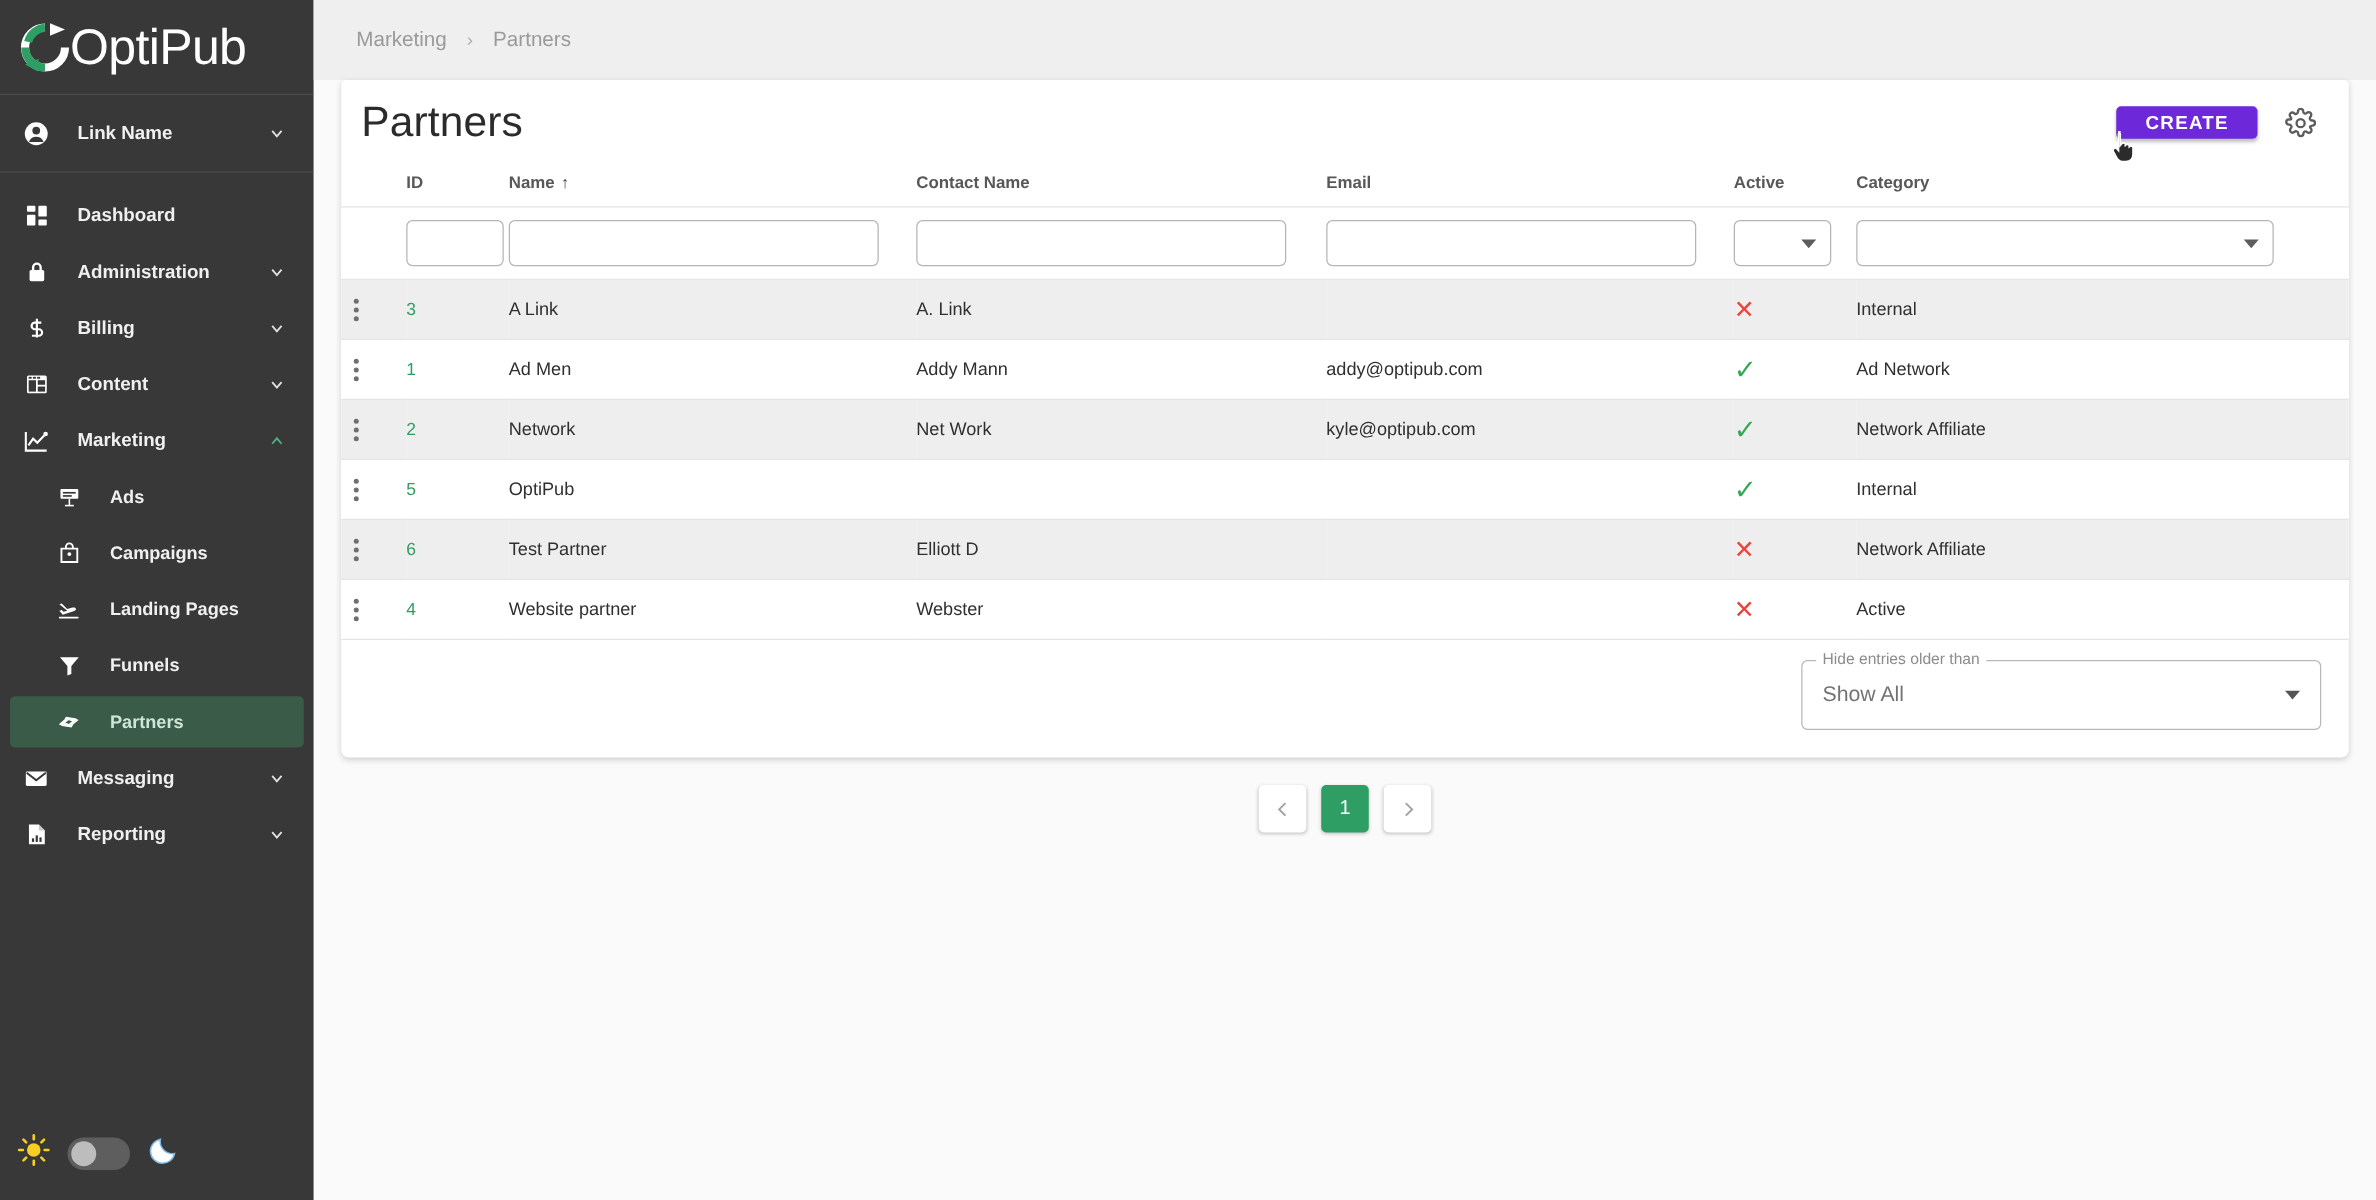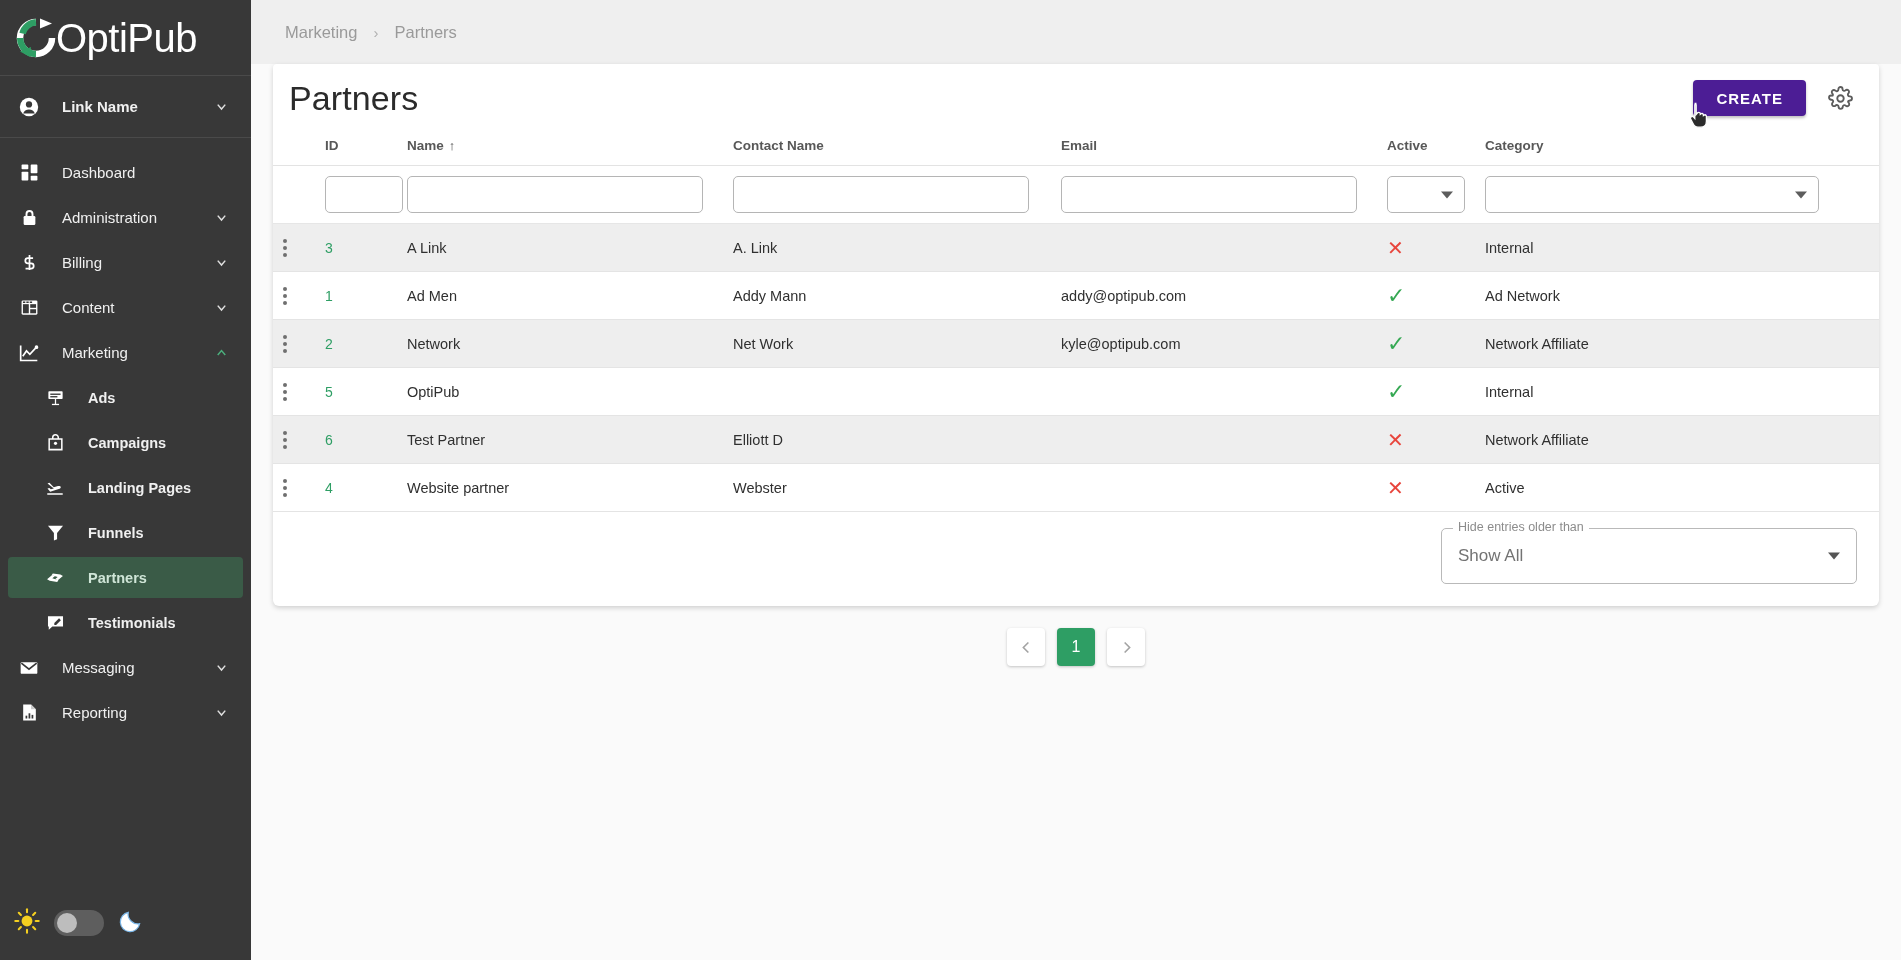--- a/index.html
+++ b/index.html
@@ -29,21 +29,21 @@
 
   .user-row {
     height: 62px; display: flex; align-items: center; padding: 0 22px 0 14px;
     border-bottom: 1px solid #4a4a4a; cursor: pointer;
   }
   .nav-icon {
     width: 30px; flex: 0 0 30px; display: flex; align-items: center; justify-content: center;
     color: #fff;
   }
   .nav-label {
-    flex: 1; font-size: 15px; font-weight: normal; color: #f0f0f0;
+    flex: 1; font-size: 15px; font-weight: bold; color: #f0f0f0;
     margin-left: 18px; white-space: nowrap;
   }
   .user-row .nav-label { font-weight: bold; }
   .chev { width: 16px; flex: 0 0 16px; color: #e0e0e0; display:flex; align-items:center; justify-content:center;}
 
   .nav-list { padding-top: 10px; }
   .nav-item {
     height: 41px; display: flex; align-items: center;
     padding: 0 22px 0 14px; cursor: pointer; margin: 4px 0;
   }
@@ -87,23 +87,23 @@
     box-shadow: 0 2px 5px rgba(0,0,0,0.17);
     flex: 0 0 auto;
     position: relative;
   }
   .card-head {
     height: 68px; display: flex; align-items: center; padding: 0 22px 0 16px;
   }
   #page-title { font-size: 34px; font-weight: 400; color: #2b2b2b; letter-spacing: 0.1px; }
   .head-right { margin-left: auto; display: flex; align-items: center; gap: 18px; position: relative; }
   #create-btn {
-    background: #4c1d95; color: #fff; border: none;
+    background: #6d28d9; color: #fff; border: none;
     font-family: inherit; font-size: 15px; font-weight: bold; letter-spacing: 1px;
-    height: 36px; padding: 0 23px; border-radius: 4px; cursor: pointer;
+    height: 26px; padding: 0 23px; border-radius: 4px; cursor: pointer;
     box-shadow: 0 2px 3px rgba(0,0,0,0.25);
     margin-left: 44px;
   }
   .gear-btn { background: none; border: none; cursor: pointer; padding: 4px; color: #5c5c5c; display:flex; }
 
   
   #cursor { position: absolute; left: 40px; top: 22px; pointer-events: none; }
 
   
   table.grid { width: 100%; border-collapse: collapse; table-layout: fixed; }
@@ -347,29 +347,20 @@
       <div class="nav-item sub active">
         <span class="nav-icon">
           <svg width="20" height="20" viewBox="0 0 24 24" fill="#fff">
               <path d="M2.5 13.6l6.1-5.1 3.4 1.2-3.2 2.6 7.3 2.3-1.5 2.1-9-1.3z"></path>
               <path d="M21.5 9.6l-6.1 5.1-3.4-1.2 3.2-2.6L7.9 8.6 9.4 6.5l9 1.3z"></path>
             </svg>
         </span>
         <span class="nav-label">Partners</span>
       </div>
 
-      <div class="nav-item sub">
-        <span class="nav-icon">
-          <svg width="19" height="19" viewBox="0 0 24 24" fill="#fff">
-              <path d="M2.5 4h19v13H8l-4.5 4.2V17H2.5z"></path>
-              <path d="M16.5 6.6L18.8 9l-6 6H10.5v-2.3z" fill="#383838"></path>
-            </svg>
-        </span>
-        <span class="nav-label">Testimonials</span>
-      </div>
 
       <div class="nav-item">
         <span class="nav-icon">
           <svg width="20" height="20" viewBox="0 0 24 24" fill="#fff">
               <rect x="2" y="5" width="20" height="14" rx="1.4"></rect>
               <path d="M2.8 6.2L12 13.4l9.2-7.2" fill="none" stroke="#383838" stroke-width="2"></path>
             </svg>
         </span>
         <span class="nav-label">Messaging</span>
         <span class="chev">

